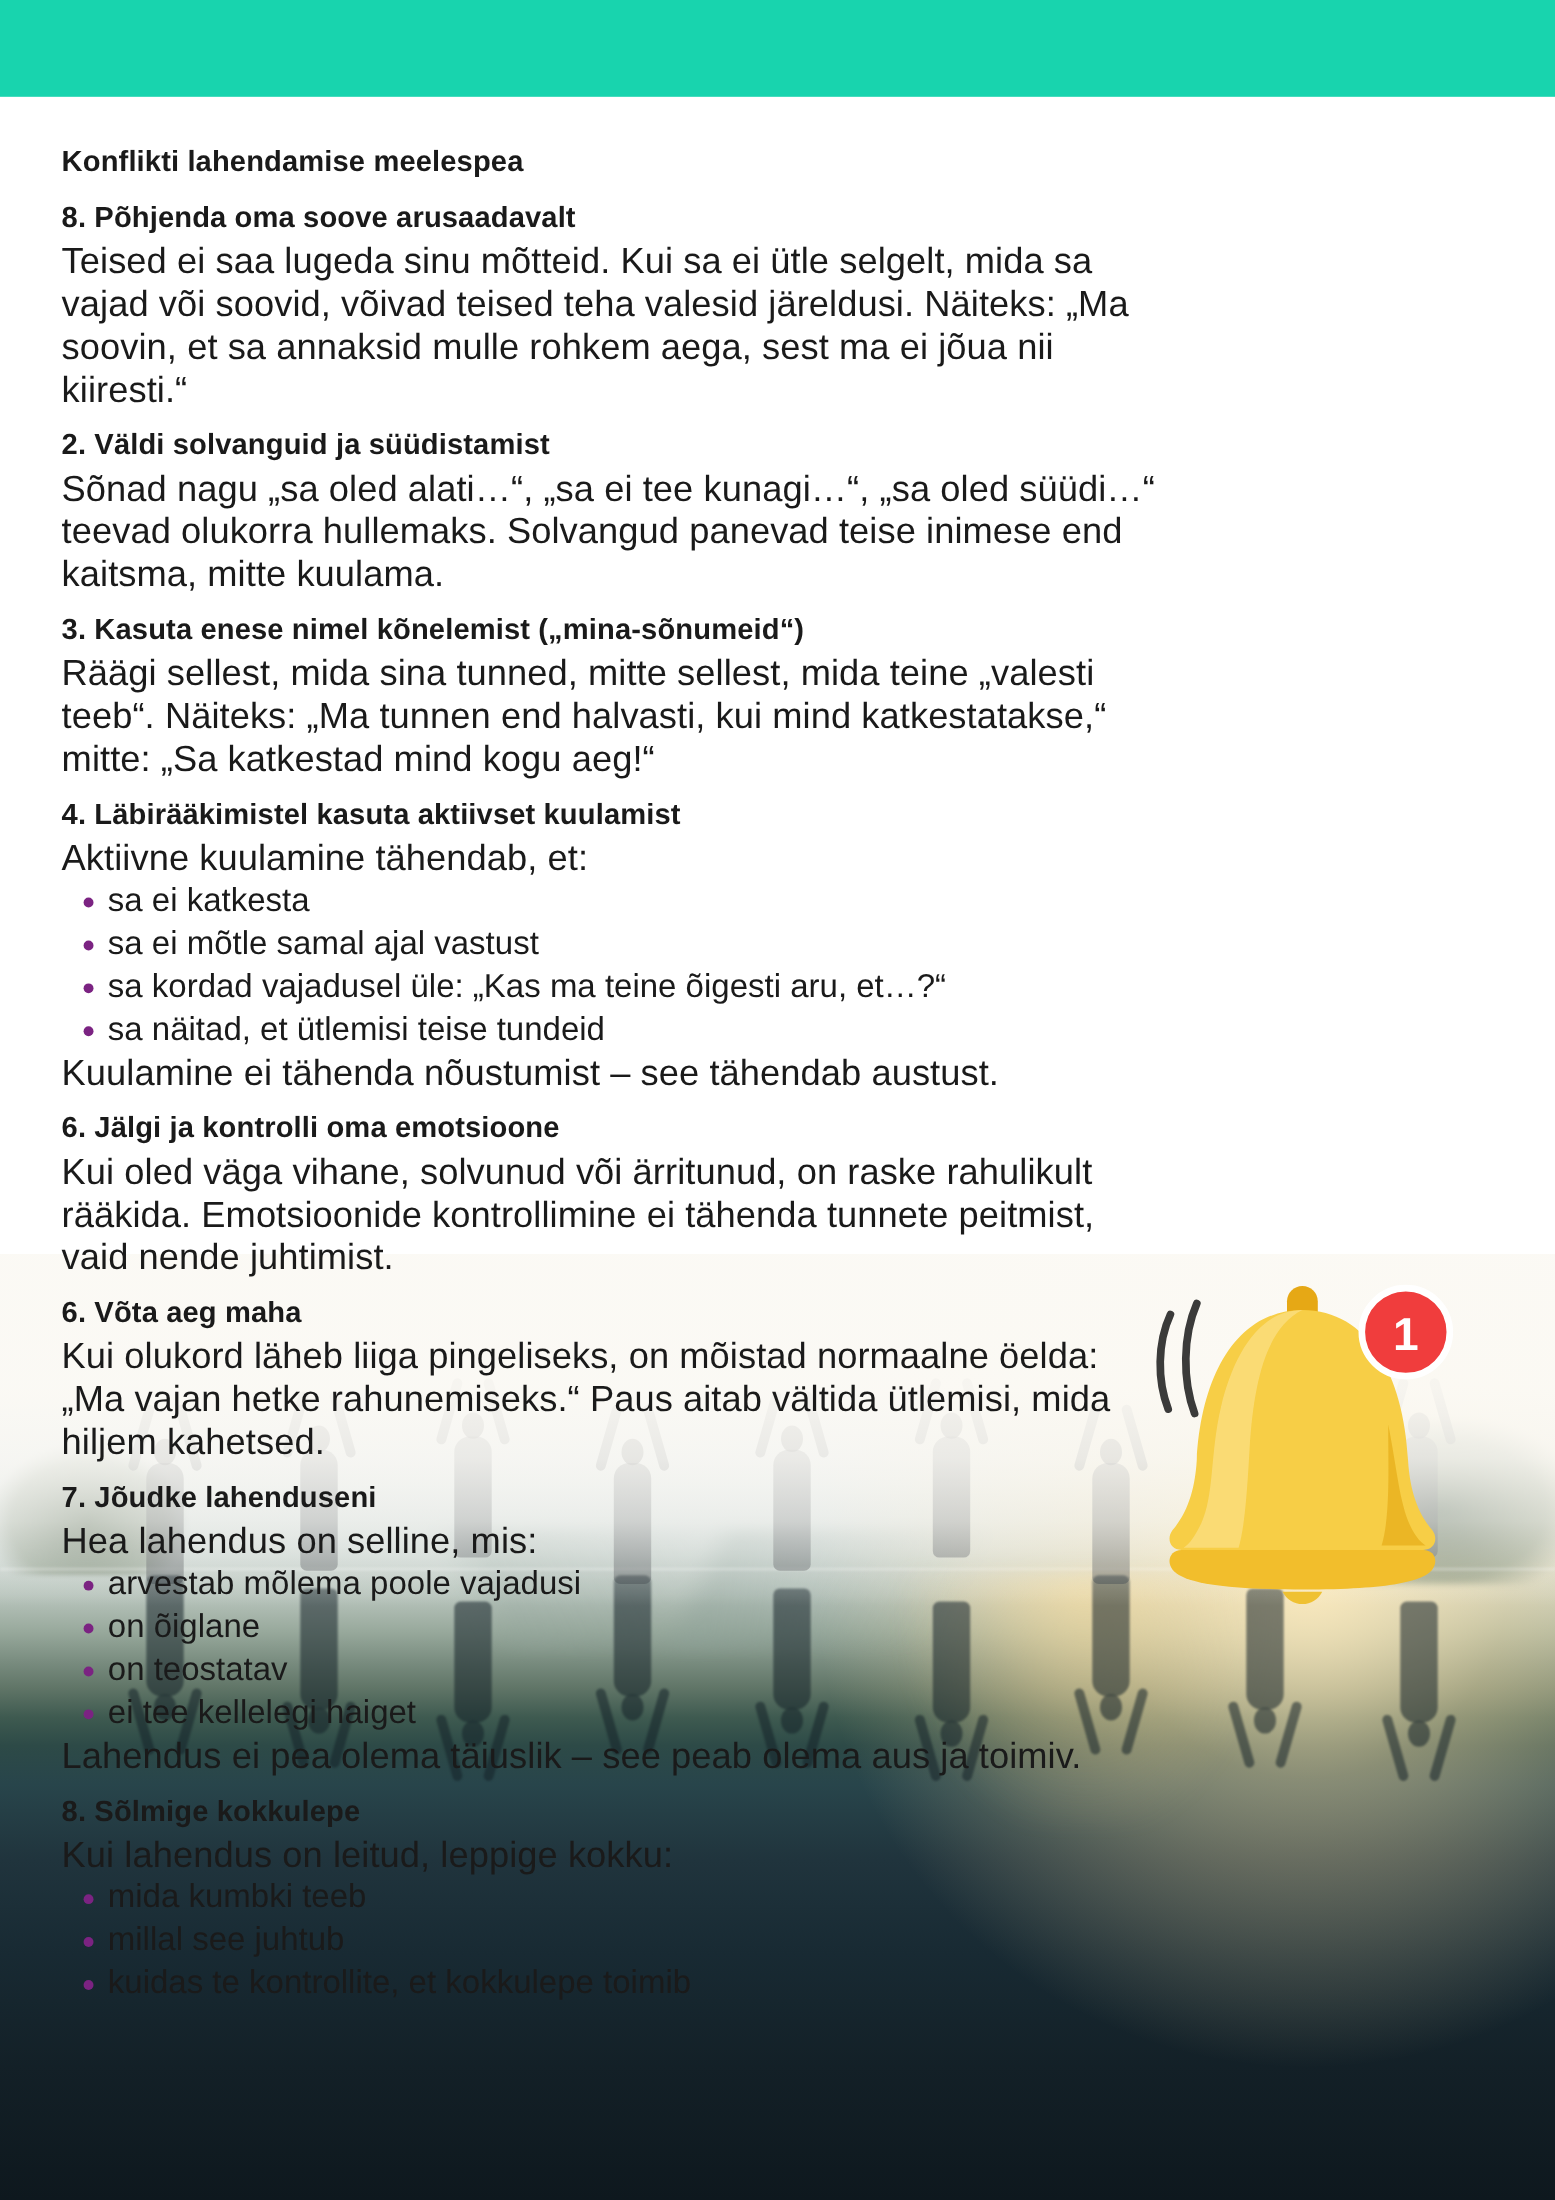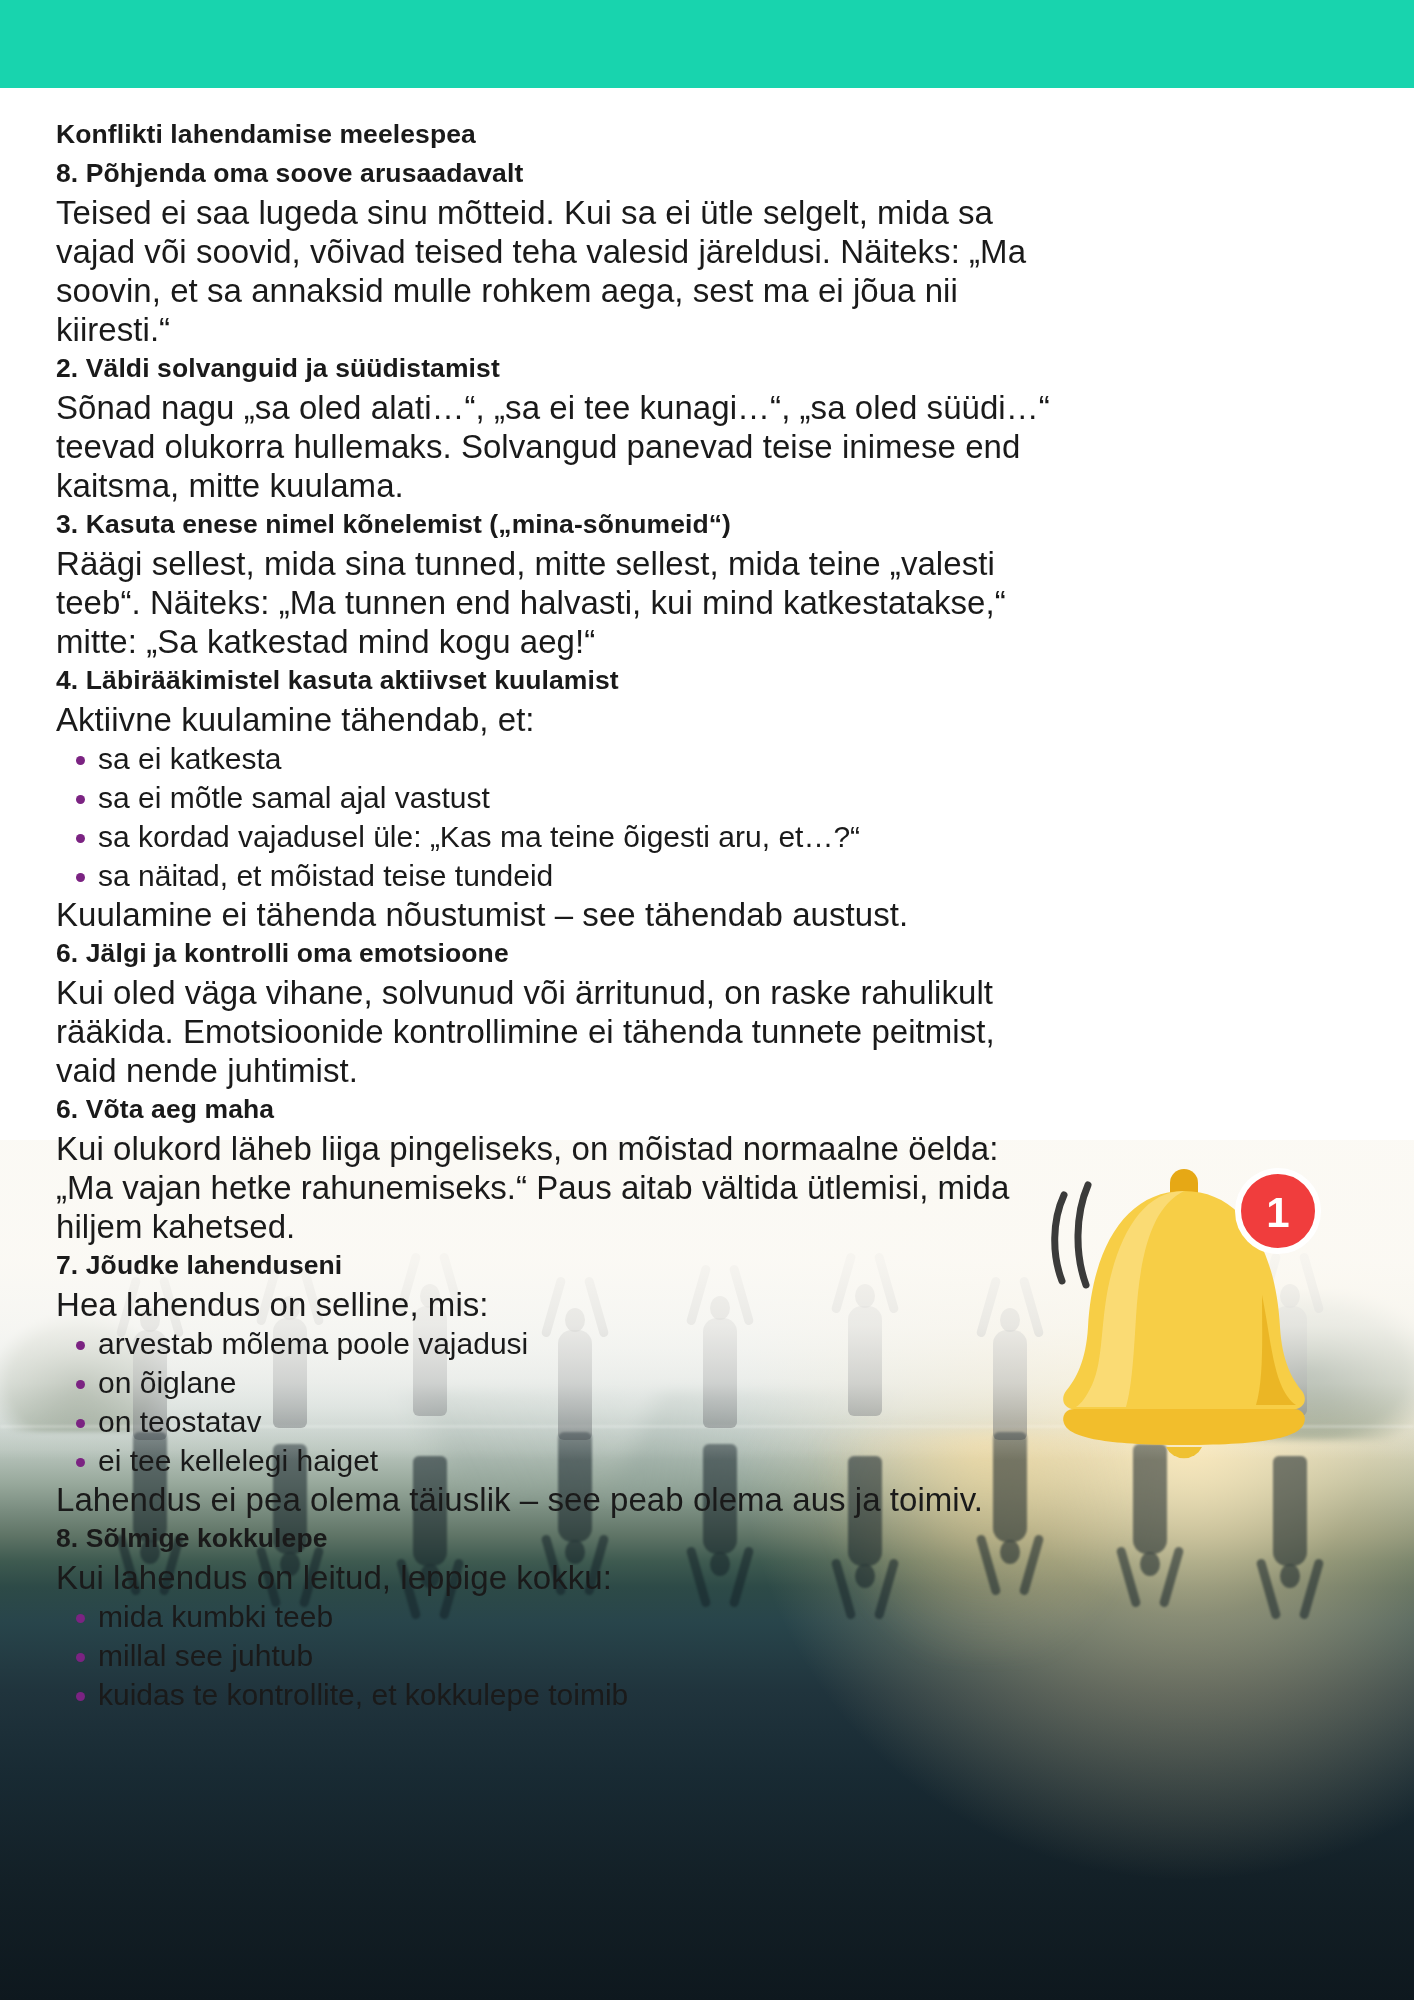--- a/index.html
+++ b/index.html
@@ -189,20 +189,21 @@
     left: 56px;
     top: 115px;
     width: 1000px;
     color: #1a1a1a;
   }
   .h {
     font-weight: bold;
     font-size: 26.5px;
     line-height: 39px;
     letter-spacing: .1px;
+    margin-top: 12px;
   }
   .p {
     font-size: 33px;
     line-height: 39px;
     letter-spacing: .05px;
   }
   ul.bl {
     list-style: none;
     margin: 0;
     padding: 0 0 0 42px;
@@ -379,21 +380,21 @@
         <div class="h">2. Väldi solvanguid ja süüdistamist</div>
         <div class="p">Sõnad nagu „sa oled alati…“, „sa ei tee kunagi…“, „sa oled süüdi…“ teevad olukorra hullemaks. Solvangud panevad teise inimese end kaitsma, mitte kuulama.</div>
         <div class="h">3. Kasuta enese nimel kõnelemist („mina-sõnumeid“)</div>
         <div class="p">Räägi sellest, mida sina tunned, mitte sellest, mida teine „valesti teeb“. Näiteks: „Ma tunnen end halvasti, kui mind katkestatakse,“ mitte: „Sa katkestad mind kogu aeg!“</div>
         <div class="h">4. Läbirääkimistel kasuta aktiivset kuulamist</div>
         <div class="p">Aktiivne kuulamine tähendab, et:</div>
         <ul class="bl">
           <li>sa ei katkesta</li>
           <li>sa ei mõtle samal ajal vastust</li>
           <li>sa kordad vajadusel üle: „Kas ma teine õigesti aru, et…?“</li>
-          <li>sa näitad, et mõistad teise tundeid</li>
+          <li>sa näitad, et ütlemisi teise tundeid</li>
         </ul>
         <div class="p">Kuulamine ei tähenda nõustumist – see tähendab austust.</div>
         <div class="h">6. Jälgi ja kontrolli oma emotsioone</div>
         <div class="p">Kui oled väga vihane, solvunud või ärritunud, on raske rahulikult rääkida. Emotsioonide kontrollimine ei tähenda tunnete peitmist, vaid nende juhtimist.</div>
         <div class="h">6. Võta aeg maha</div>
         <div class="p">Kui olukord läheb liiga pingeliseks, on mõistad normaalne öelda: „Ma vajan hetke rahunemiseks.“ Paus aitab vältida ütlemisi, mida hiljem kahetsed.</div>
         <div class="h">7. Jõudke lahenduseni</div>
         <div class="p">Hea lahendus on selline, mis:</div>
         <ul class="bl">
           <li>arvestab mõlema poole vajadusi</li>

